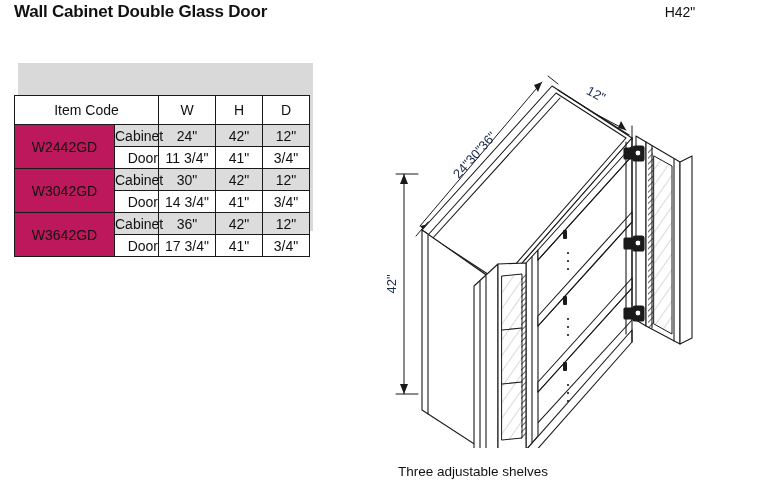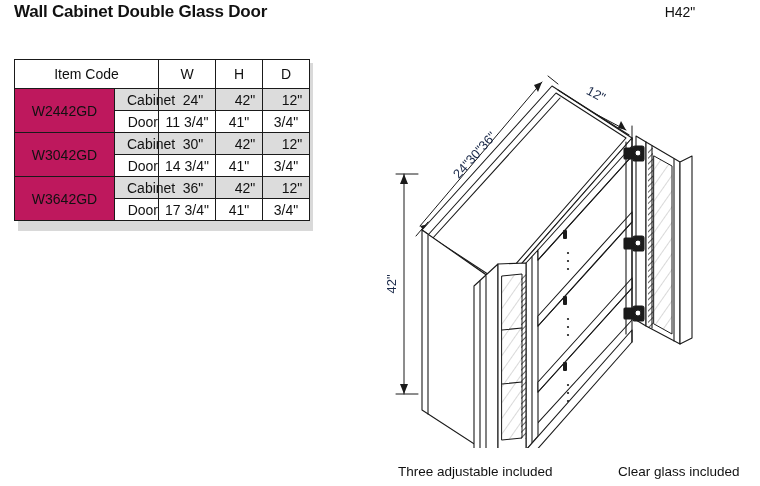--- a/index.html
+++ b/index.html
@@ -29,20 +29,21 @@
   .shadow-layer{
     position:absolute;left:4px;top:4px;
     width:295px;height:168px;background:#d9d9d9;
   }
   table.spec{
     position:relative;
     border-collapse:collapse;
     background:#ffffff;
     table-layout:fixed;
     width:295px;
+    margin-top:36px;
   }
   table.spec td,table.spec th{
     border:1.6px solid #1a1a1a;
     padding:0;
     text-align:center;
     vertical-align:middle;
     font-size:14px;
     color:#111111;
     font-weight:normal;
   }
@@ -53,21 +54,21 @@
     border-top:1.6px solid #1a1a1a;
     border-bottom:1.6px solid #1a1a1a;
   }
   td.kind-cell{
     font-size:9.5px;width:42px;height:21px;
     border-left:1.6px solid #1a1a1a;
     border-right:1.6px solid #1a1a1a;
   }
   td.val-cell{height:21px;font-size:14px;}
   tr.row-cabinet td.kind-cell,
-  tr.row-cabinet td.val-cell{background:#dcdcdc;border-bottom-width:1px;padding-left:12px;}
+  tr.row-cabinet td.val-cell{background:#dcdcdc;border-bottom-width:1px;}
   tr.row-door td.kind-cell,
   tr.row-door td.val-cell{background:#ffffff;border-top-width:1px;}
   tr.row-cabinet td.kind-cell{border-top:1.6px solid #1a1a1a;}
   tr.row-door td.kind-cell{border-bottom:1.6px solid #1a1a1a;text-align:right;}
 
   
   .drawing{position:absolute;left:380px;top:58px;width:380px;height:390px;}
   .drawing svg{display:block;}
 
   
@@ -291,16 +292,15 @@
       </g>
 
       <text x="98" y="100" transform="rotate(-48 98 100)" font-family="Liberation Sans, sans-serif" font-size="13" fill="#1b2a4a" text-anchor="middle">24"30"36"</text>
 
       <text x="214" y="40" transform="rotate(28 214 40)" font-family="Liberation Sans, sans-serif" font-size="13" fill="#1b2a4a" text-anchor="middle">12"</text>
 
       <text x="16" y="226" transform="rotate(-90 16 226)" font-family="Liberation Sans, sans-serif" font-size="13" fill="#1b2a4a" text-anchor="middle">42"</text>
     </svg>
   </div>
 
-  <div class="caption left">Three adjustable included</div>
-  <div class="caption right">Clear glass included</div>
+  <div class="caption left">Three adjustable shelves</div>
 
 </div>
 
 </body></html>

